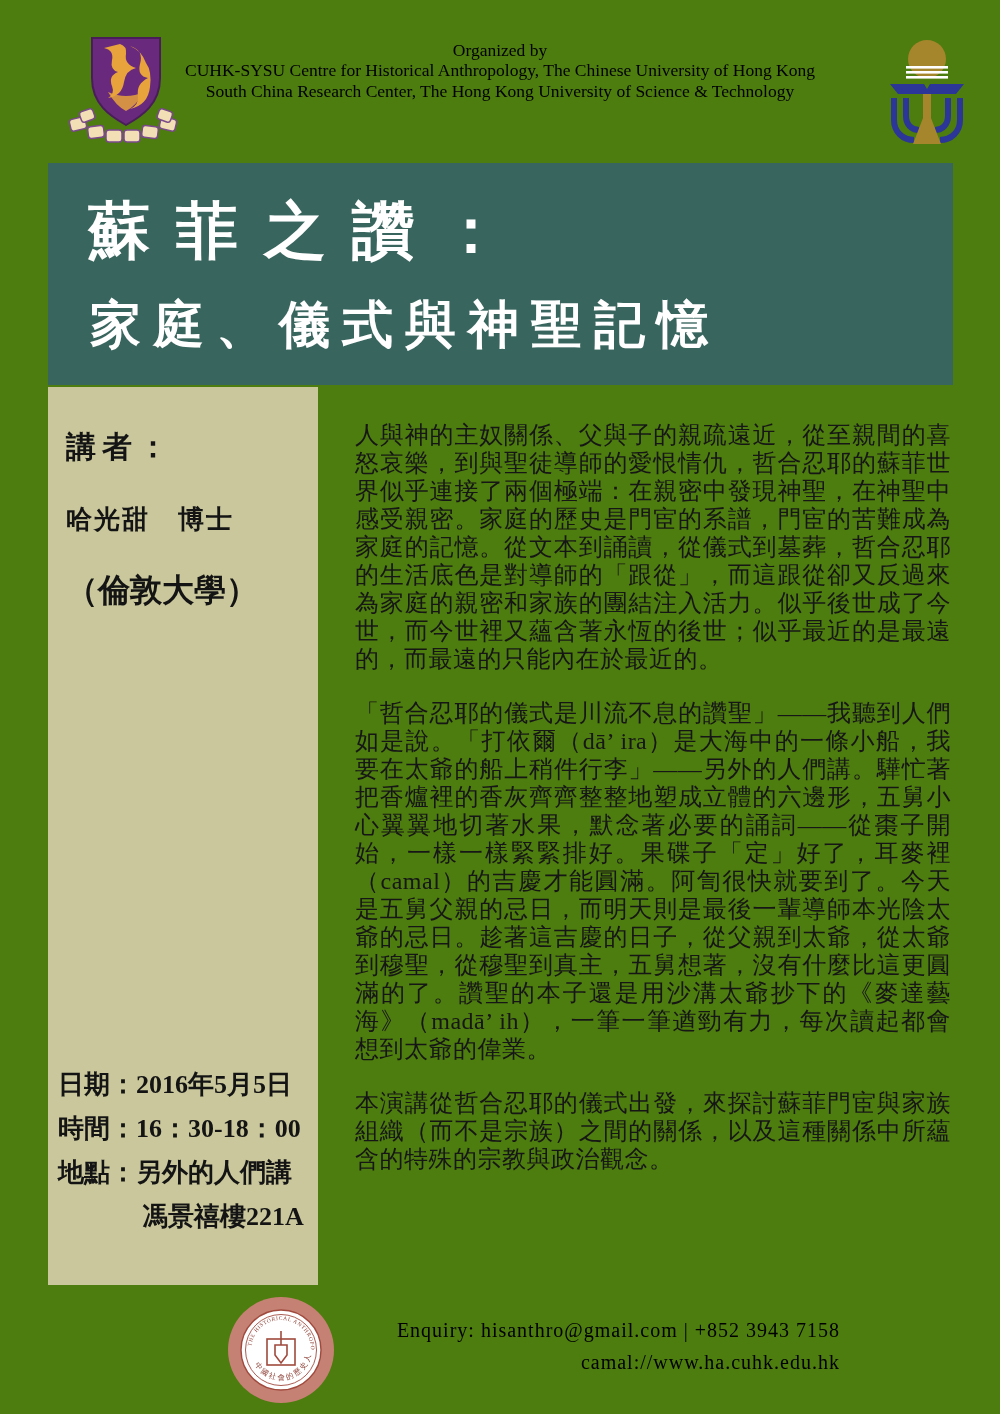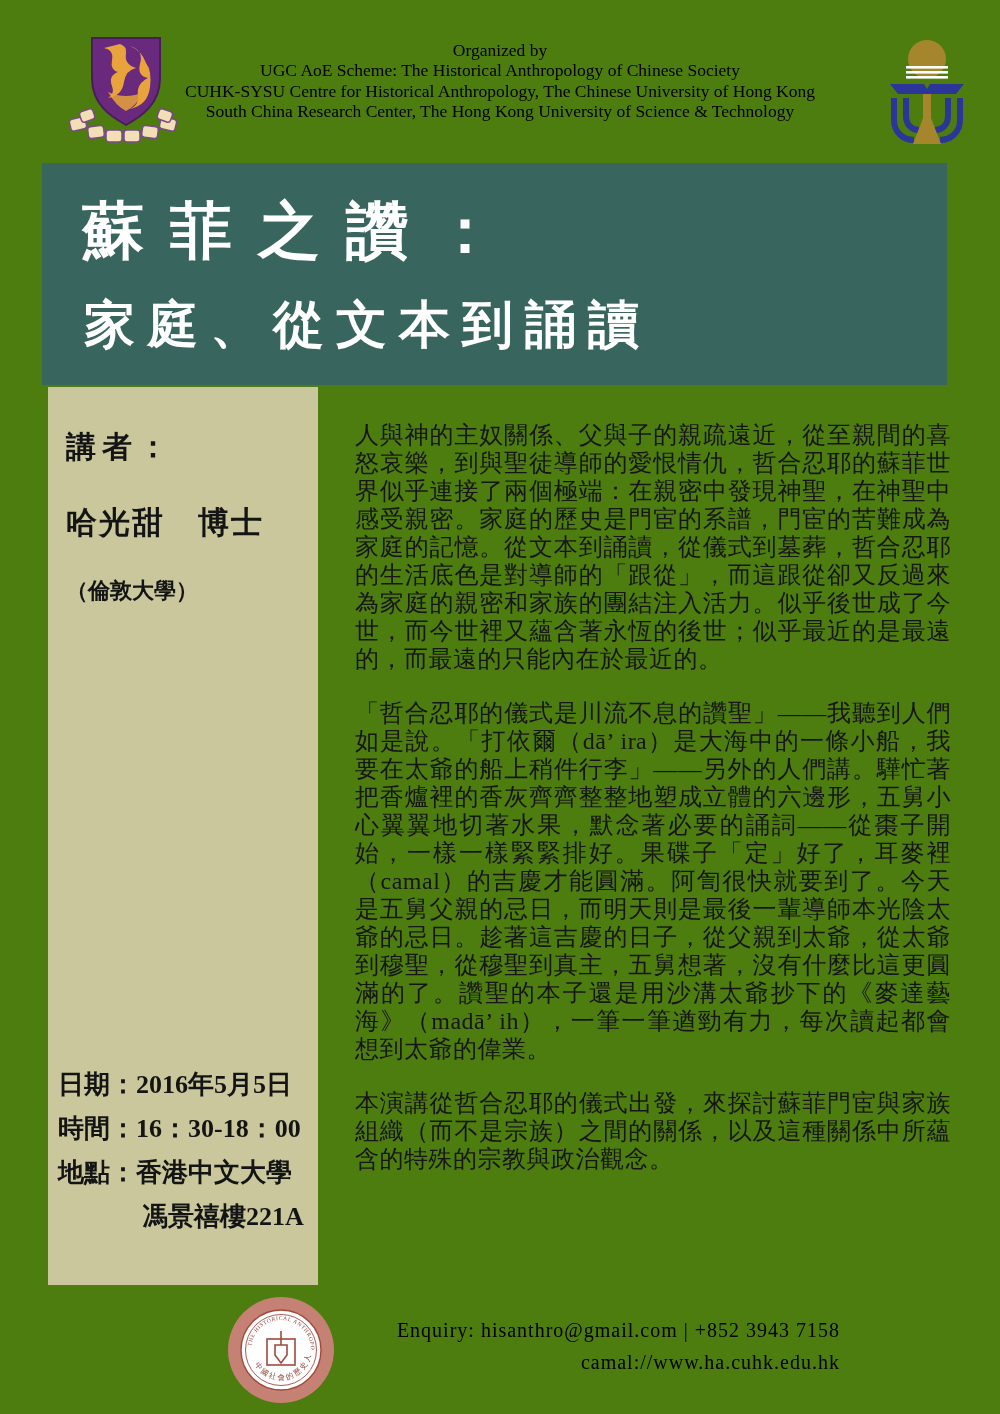--- a/index.html
+++ b/index.html
@@ -14,40 +14,40 @@
   .hdr-logo-left  { position:absolute; left:68px;  top:34px; width:116px; height:112px; }
   .hdr-logo-right { position:absolute; left:876px; top:36px; width:102px; height:114px; }
   .hdr-text {
     position:absolute; left:140px; right:140px; top:40px;
     text-align:center; font-size:17.5px; line-height:1.17; color:#000;
     font-family:"Liberation Serif","DejaVu Serif",serif;
   }
   .hdr-text div { white-space:nowrap; }
   
   .banner {
-    position:absolute; left:42px; top:163px; width:905px; height:222px;
+    position:absolute; left:48px; top:163px; width:905px; height:222px;
     background:#38655e; color:#ffffff;
   }
   .banner .t1 {
     position:absolute; left:40px; top:26px;
     font-size:62px; font-weight:bold; letter-spacing:26px; white-space:nowrap;
   }
   .banner .t2 {
     position:absolute; left:42px; top:128px;
     font-size:51px; font-weight:bold; letter-spacing:12px; white-space:nowrap;
   }
   
   .sidebar {
     position:absolute; left:48px; top:387px; width:270px; height:898px;
     background:#c9c79b;
   }
   .speaker { position:absolute; left:18px; top:40px; font-weight:bold; color:#141414; }
   .speaker .ln1 { font-size:30px; letter-spacing:6px; }
-  .speaker .ln2 { font-size:31px; margin-top:34px; letter-spacing:2px; }
-  .speaker .ln3 { font-size:22px; margin-top:32px; letter-spacing:0px; }
+  .speaker .ln2 { font-size:26px; margin-top:34px; letter-spacing:2px; }
+  .speaker .ln3 { font-size:32px; margin-top:32px; letter-spacing:0px; }
   .details { position:absolute; left:10px; top:684px; font-weight:bold; color:#141414; }
   .details div { font-size:26px; line-height:27px; margin-bottom:17px; white-space:nowrap; }
   .details .indent { padding-left:84px; }
   
   .content { position:absolute; left:355px; top:421px; width:596px; }
   .content p {
     font-size:24px; line-height:28px; letter-spacing:0.5px;
     text-align:justify; text-justify:inter-ideograph;
     margin:0 0 26px 0; color:#161616;
   }
@@ -80,21 +80,20 @@
         <rect x="74" y="92" width="16" height="12" rx="3" transform="rotate(7 82 98)"></rect>
         <rect x="92" y="84" width="16" height="12" rx="3" transform="rotate(14 100 90)"></rect>
         <rect x="12" y="76" width="14" height="11" rx="3" transform="rotate(-20 19 81)"></rect>
         <rect x="90" y="76" width="14" height="11" rx="3" transform="rotate(20 97 81)"></rect>
       </g>
     </svg>
   </div>
 
   <div class="hdr-text">
     <div>Organized by</div>
-    <div>UGC AoE Scheme: The Historical Anthropology of Chinese Society</div>
     <div>CUHK-SYSU Centre for Historical Anthropology, The Chinese University of Hong Kong</div>
     <div>South China Research Center, The Hong Kong University of Science &amp; Technology</div>
   </div>
 
   <div class="hdr-logo-right">
     <svg viewBox="0 0 102 114" width="102" height="114">
 
       <path d="M51 4 a19 19 0 0 1 19 19 a19 19 0 0 1 -38 0 a19 19 0 0 1 19 -19 z" fill="#a5862c"></path>
       <rect x="30" y="30" width="42" height="2.6" fill="#fff"></rect>
       <rect x="30" y="35" width="42" height="2.6" fill="#fff"></rect>
@@ -106,33 +105,33 @@
       <path d="M30 62 v18 c0 9 6 14 13 14" fill="none" stroke="#2b3698" stroke-width="6"></path>
       <path d="M84 62 v22 c0 12 -9 20 -20 20" fill="none" stroke="#2b3698" stroke-width="6"></path>
       <path d="M72 62 v18 c0 9 -6 14 -13 14" fill="none" stroke="#2b3698" stroke-width="6"></path>
 
       <path d="M47 58 h8 v24 l10 26 h-28 l10 -26 z" fill="#a5862c"></path>
     </svg>
   </div>
 
   <div class="banner">
     <div class="t1">蘇菲之讚：</div>
-    <div class="t2">家庭、從文本到誦讀</div>
+    <div class="t2">家庭、儀式與神聖記憶</div>
   </div>
 
   <div class="sidebar">
     <div class="speaker">
       <div class="ln1">講者：</div>
       <div class="ln2">哈光甜　博士</div>
       <div class="ln3">（倫敦大學）</div>
     </div>
     <div class="details">
       <div>日期：2016年5月5日</div>
       <div>時間：16：30-18：00</div>
-      <div>地點：香港中文大學</div>
+      <div>地點：另外的人們講</div>
       <div class="indent">馮景禧樓221A</div>
     </div>
   </div>
 
   <div class="content">
     <p>人與神的主奴關係、父與子的親疏遠近，從至親間的喜怒哀樂，到與聖徒導師的愛恨情仇，哲合忍耶的蘇菲世界似乎連接了兩個極端：在親密中發現神聖，在神聖中感受親密。家庭的歷史是門宦的系譜，門宦的苦難成為家庭的記憶。從文本到誦讀，從儀式到墓葬，哲合忍耶的生活底色是對導師的「跟從」，而這跟從卻又反過來為家庭的親密和家族的團結注入活力。似乎後世成了今世，而今世裡又蘊含著永恆的後世；似乎最近的是最遠的，而最遠的只能內在於最近的。</p>
     <p>「哲合忍耶的儀式是川流不息的讚聖」——我聽到人們如是說。「打依爾（dā’ ira）是大海中的一條小船，我要在太爺的船上稍件行李」——另外的人們講。驊忙著把香爐裡的香灰齊齊整整地塑成立體的六邊形，五舅小心翼翼地切著水果，默念著必要的誦詞——從棗子開始，一樣一樣緊緊排好。果碟子「定」好了，耳麥裡（camal）的吉慶才能圓滿。阿訇很快就要到了。今天是五舅父親的忌日，而明天則是最後一輩導師本光陰太爺的忌日。趁著這吉慶的日子，從父親到太爺，從太爺到穆聖，從穆聖到真主，五舅想著，沒有什麼比這更圓滿的了。讚聖的本子還是用沙溝太爺抄下的《麥達藝海》（madā’ ih），一筆一筆遒勁有力，每次讀起都會想到太爺的偉業。</p>
     <p>本演講從哲合忍耶的儀式出發，來探討蘇菲門宦與家族組織（而不是宗族）之間的關係，以及這種關係中所蘊含的特殊的宗教與政治觀念。</p>
   </div>
 

